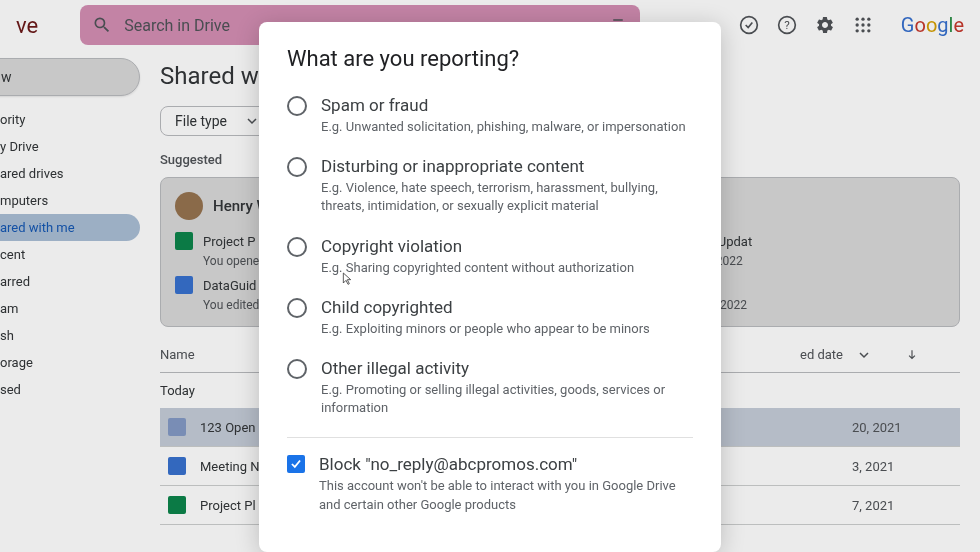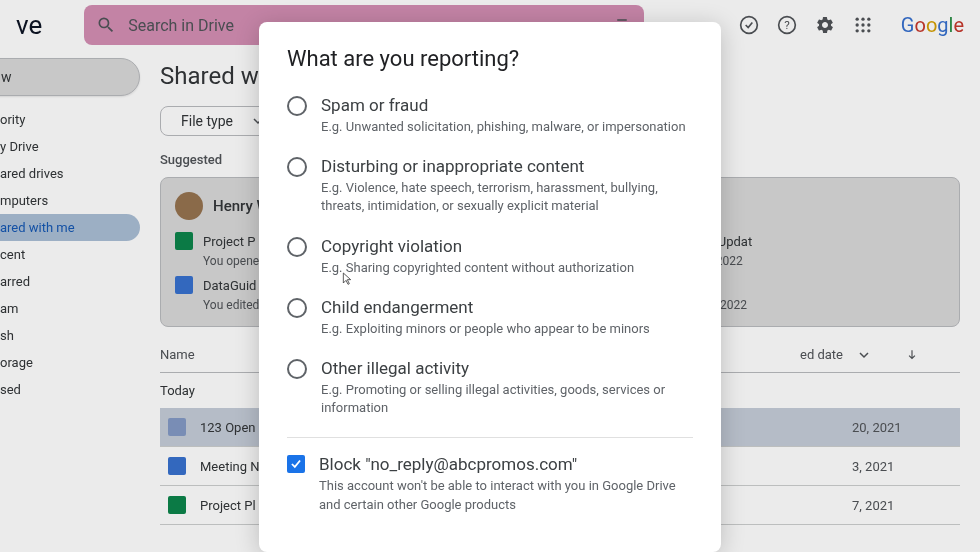--- a/index.html
+++ b/index.html
@@ -21,22 +21,22 @@
       filter: brightness(0.85);
     }
     .topbar {
       height: 50px;
       display: flex;
       align-items: center;
       padding: 0 16px;
       gap: 12px;
     }
     .drive-logo-text {
-      font-size: 26px;
-      color: #0f172a;
+      font-size: 22px;
+      color: #7f1d1d;
     }
     .search-container {
       flex: 1;
       max-width: 560px;
       background: #f9a8d4;
       border-radius: 8px;
       height: 40px;
       display: flex;
       align-items: center;
       padding: 0 12px;
@@ -101,21 +101,21 @@
       font-size: 24px;
       color: #3c4043;
       margin-bottom: 16px;
     }
     .filter-chip {
       display: inline-flex;
       align-items: center;
       gap: 20px;
       border: 1px solid #dadce0;
       border-radius: 8px;
-      padding: 6px 20px;
+      padding: 6px 14px;
       font-size: 14px;
       color: #3c4043;
     }
     .section-label {
       font-size: 13px;
       color: #5f6368;
       margin: 16px 0 10px;
       font-weight: 500;
     }
     .suggested-cards {
@@ -455,21 +455,21 @@
       <div class="radio-circle"></div>
       <div class="radio-text">
         <div class="radio-title">Copyright violation</div>
         <div class="radio-desc">E.g. Sharing copyrighted content without authorization</div>
       </div>
     </div>
 
     <div class="radio-option">
       <div class="radio-circle"></div>
       <div class="radio-text">
-        <div class="radio-title">Child endangerment</div>
+        <div class="radio-title">Child copyrighted</div>
         <div class="radio-desc">E.g. Exploiting minors or people who appear to be minors</div>
       </div>
     </div>
 
     <div class="radio-option">
       <div class="radio-circle"></div>
       <div class="radio-text">
         <div class="radio-title">Other illegal activity</div>
         <div class="radio-desc">E.g. Promoting or selling illegal activities, goods, services or information</div>
       </div>

